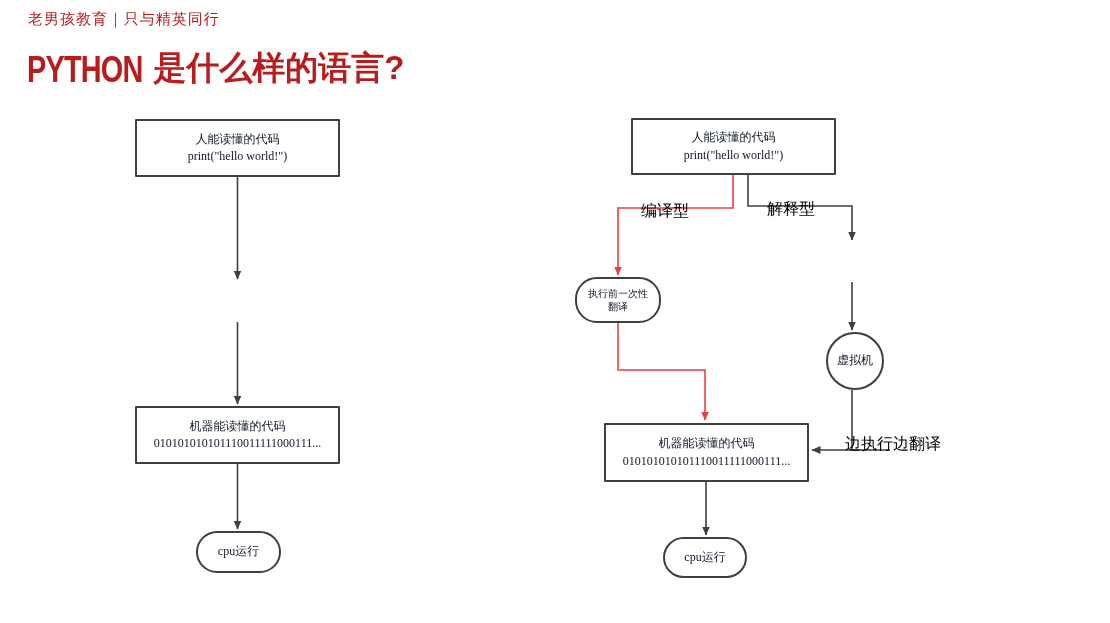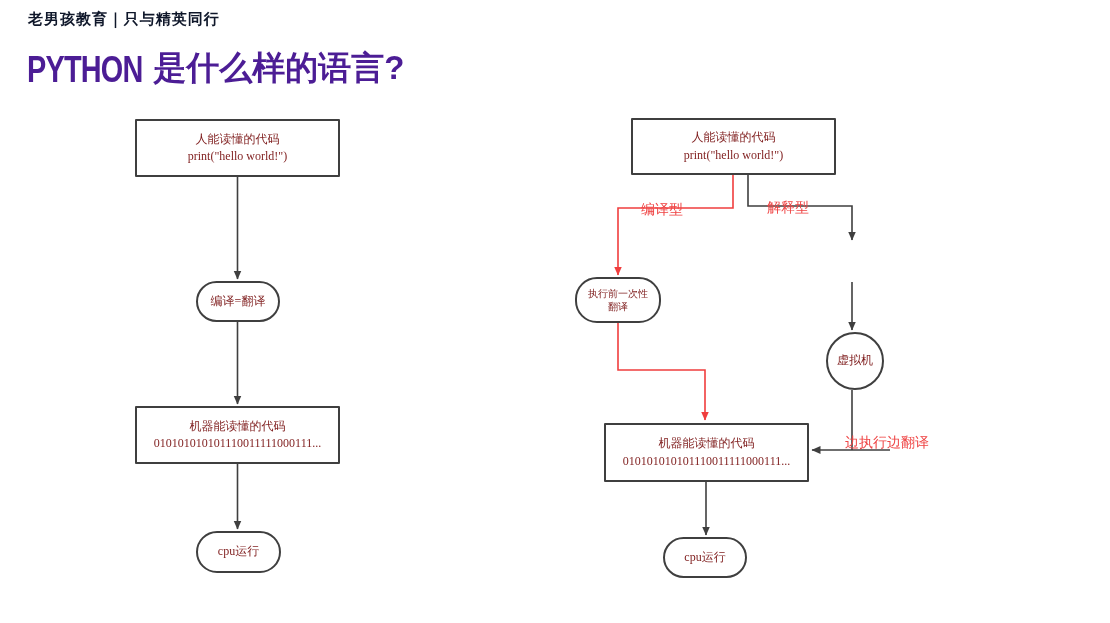--- a/index.html
+++ b/index.html
@@ -6,56 +6,56 @@
   body {
     width: 1110px; height: 623px;
     background: #ffffff;
     font-family: "Liberation Sans", "DejaVu Sans", sans-serif;
     overflow: hidden;
   }
   .slide { position: relative; width: 1110px; height: 623px; background:#fff; }
 
   .brand {
     position: absolute; left: 28px; top: 10px;
-    font-size: 15px; font-weight: bold; color: #0f172a;
+    font-size: 15px; font-weight: normal; color: #b91c1c;
     letter-spacing: 1px;
   }
   .title {
     position: absolute; left: 27px; top: 46px;
-    color: #4c1d95; white-space: nowrap;
+    color: #b91c1c; white-space: nowrap;
   }
   .title .en {
     font-size: 37px; font-weight: 800;
     display: inline-block; transform: scaleX(0.78); transform-origin: left bottom;
     letter-spacing: -1px; vertical-align: bottom;
   }
   .title .zh {
     font-size: 33px; font-weight: 800;
     display: inline-block; margin-left: -22px; vertical-align: bottom;
   }
 
   svg.edges { position: absolute; left: 0; top: 0; z-index: 1; }
 
   .node {
     position: absolute; z-index: 2;
     display: flex; flex-direction: column; align-items: center; justify-content: center;
-    text-align: center; color: #7f1d1d; background: #ffffff;
+    text-align: center; color: #0f172a; background: #ffffff;
     font-family: "Liberation Serif", "DejaVu Serif", serif;
     font-size: 12px; line-height: 1.45;
     box-sizing: border-box; border: 2px solid #3f3f3f;
   }
   .rect { border-radius: 1px; }
   .pill { border-radius: 22px; }
   .circle { border-radius: 50%; }
   .pill.small-text { font-size: 10px; line-height: 1.3; }
 
   .edge-label {
     position: absolute; z-index: 3;
     font-family: "Liberation Serif", "DejaVu Serif", serif;
-    font-size: 14px; color: #ef4444; white-space: nowrap;
+    font-size: 16px; color: #000000; white-space: nowrap;
   }
 </style>
 </head>
 <body>
 
 <div class="slide">
 
   <div class="brand">老男孩教育｜只与精英同行</div>
 
   <div class="title">
@@ -90,23 +90,20 @@
       <polyline points="733,175 733,208 618,208 618,275" marker-end="url(#arrR)"></polyline>
       <polyline points="618,318 618,370 705,370 705,420" marker-end="url(#arrR)"></polyline>
     </g>
   </svg>
 
   <div class="node rect" style="left:135px; top:119px; width:205px; height:58px">
     <div>人能读懂的代码</div>
     <div>print("hello world!")</div>
   </div>
 
-  <div class="node pill" style="left:196px; top:281px; width:84px; height:41px">
-    <div>编译=翻译</div>
-  </div>
 
   <div class="node rect" style="left:135px; top:406px; width:205px; height:58px">
     <div>机器能读懂的代码</div>
     <div>010101010101110011111000111...</div>
   </div>
 
   <div class="node pill" style="left:196px; top:531px; width:85px; height:42px">
     <div>cpu运行</div>
   </div>
 

